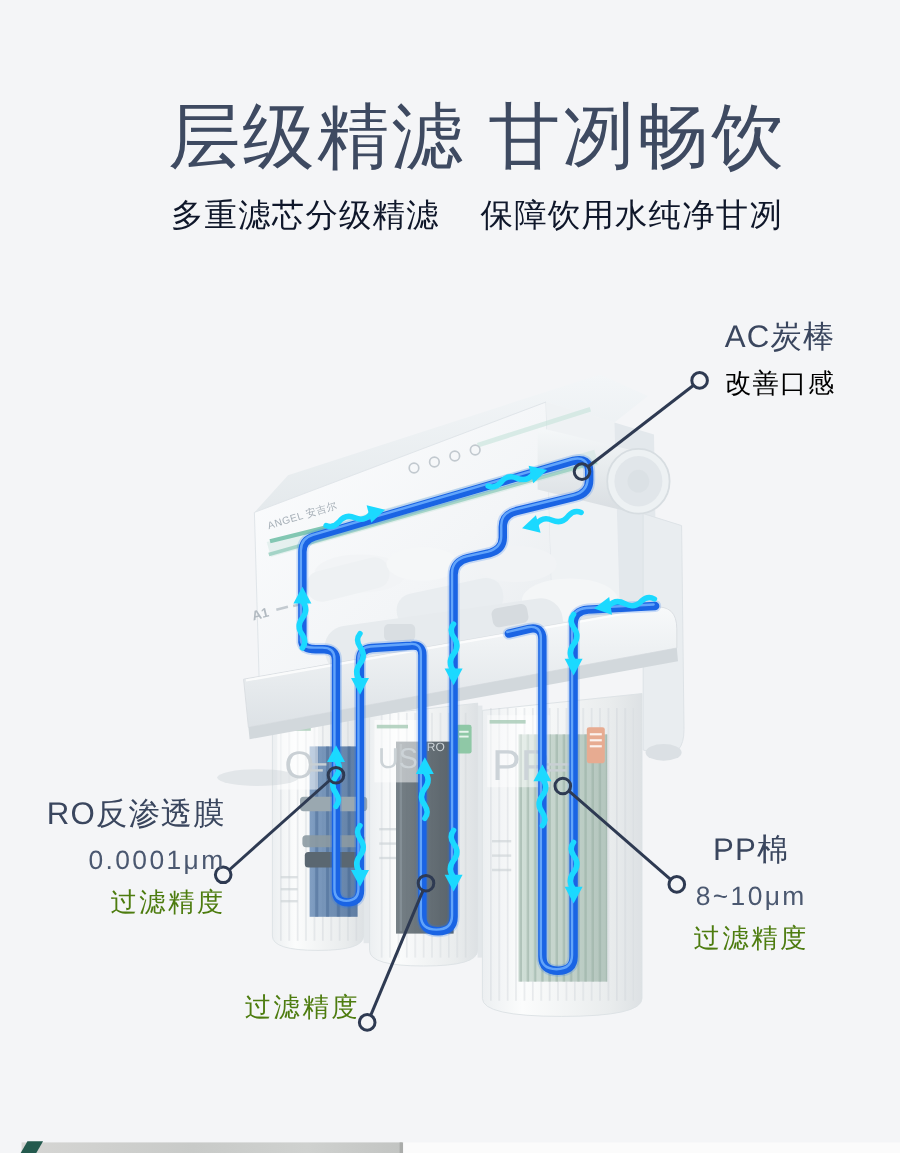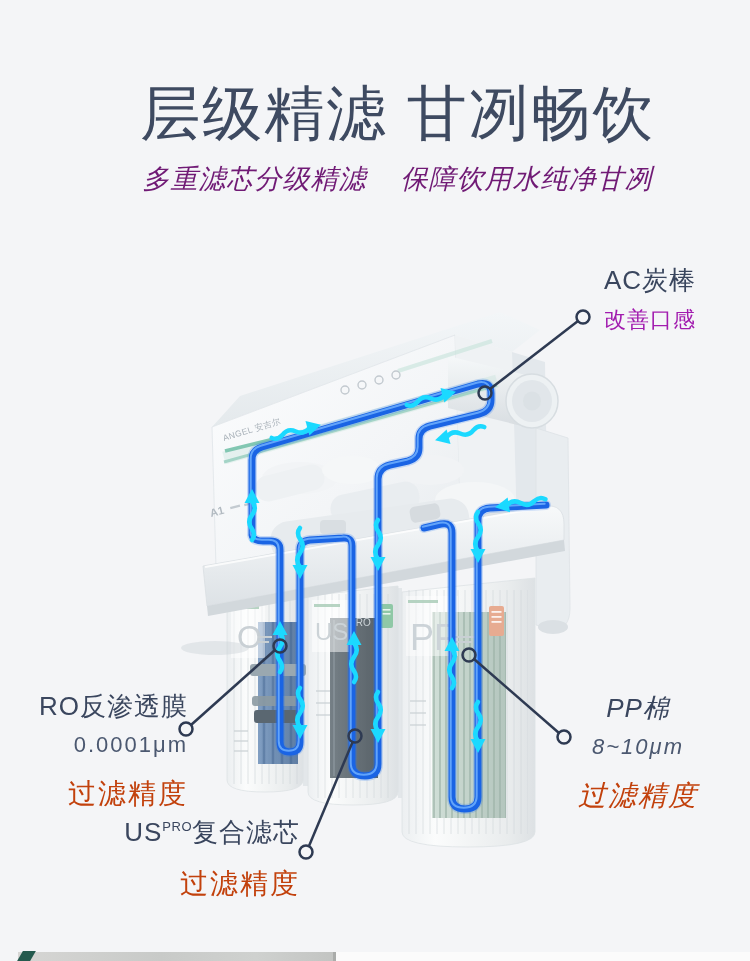--- a/index.html
+++ b/index.html
@@ -9,30 +9,30 @@
     background:#f4f5f7;overflow:hidden;
     font-family:"Liberation Sans","DejaVu Sans",sans-serif;
   }
   .header{position:absolute;top:82px;left:0;width:750px;text-align:center;padding-left:45px;}
   .title{
     margin:0;font-size:60px;line-height:1.05;font-weight:500;
     color:#3e4a61;letter-spacing:2px;
   }
   .subtitle{
     margin:16px 0 0 0;font-size:27px;font-weight:400;
-    color:#701a75;letter-spacing:1px;font-style:italic;
+    color:#0f172a;letter-spacing:1px;
   }
   .subtitle .gap{display:inline-block;width:34px;}
   svg.illus{position:absolute;left:0;top:0;}
   .callout{position:absolute;color:#3a465e;text-align:center;}
   .co-title{font-size:26px;font-weight:500;letter-spacing:1px;color:#3a465e;line-height:1.15;}
   .co-title sup{font-size:13px;letter-spacing:0.5px;}
-  .co-sub{font-size:22px;color:#a21caf;margin-top:9px;letter-spacing:1px;}
+  .co-sub{font-size:22px;color:#000000;margin-top:9px;letter-spacing:1px;}
   .co-value{font-size:22px;color:#4b5870;margin-top:10px;letter-spacing:2px;}
-  .co-caption{font-size:28px;color:#c2410c;margin-top:17px;letter-spacing:2px;}
+  .co-caption{font-size:22px;color:#4d7c0f;margin-top:7px;letter-spacing:2px;}
   .align-r{text-align:right;}
   .strip-left{
     position:absolute;left:18px;top:952px;width:317px;height:9px;
     background:linear-gradient(90deg,#d6d6d4,#c8cac8 45%,#cfd1cf 75%,#c2c4c2);
   }
   .strip-divider{position:absolute;left:333px;top:952px;width:3px;height:9px;background:#aaacaa;}
   .strip-right{position:absolute;left:336px;top:952px;width:414px;height:9px;background:#fbfbfb;}
   .strip-notch{
     position:absolute;left:20px;top:951px;width:13px;height:10px;
     background:#245a4e;transform:skewX(-30deg);
@@ -287,34 +287,33 @@
           <circle cx="564" cy="737" r="6.5"></circle>
       </g>
     </g>
   </svg>
 
   <div class="callout" style="left:604px;top:266px;">
     <div class="co-title">AC炭棒</div>
     <div class="co-sub">改善口感</div>
   </div>
 
-  <div class="callout align-r" style="right:562px;top:692px;white-space:nowrap;">
+  <div class="callout align-r" style="right:562px;top:664px;white-space:nowrap;">
     <div class="co-title">RO反渗透膜</div>
     <div class="co-value">0.0001μm</div>
     <div class="co-caption">过滤精度</div>
   </div>
 
-  <div class="callout" style="left:578px;top:694px;white-space:nowrap;font-style:italic;">
+  <div class="callout" style="left:578px;top:694px;white-space:nowrap;">
     <div class="co-title">PP棉</div>
     <div class="co-value">8~10μm</div>
     <div class="co-caption">过滤精度</div>
   </div>
 
   <div class="callout align-r" style="right:450px;top:818px;white-space:nowrap;">
-    <div class="co-title"><span>US</span><sup>PRO</sup><span>复合滤芯</span></div>
     <div class="co-caption">过滤精度</div>
   </div>
 
   <div class="strip-left"></div>
   <div class="strip-notch"></div>
   <div class="strip-divider"></div>
   <div class="strip-right"></div>
 
 </div>
 

